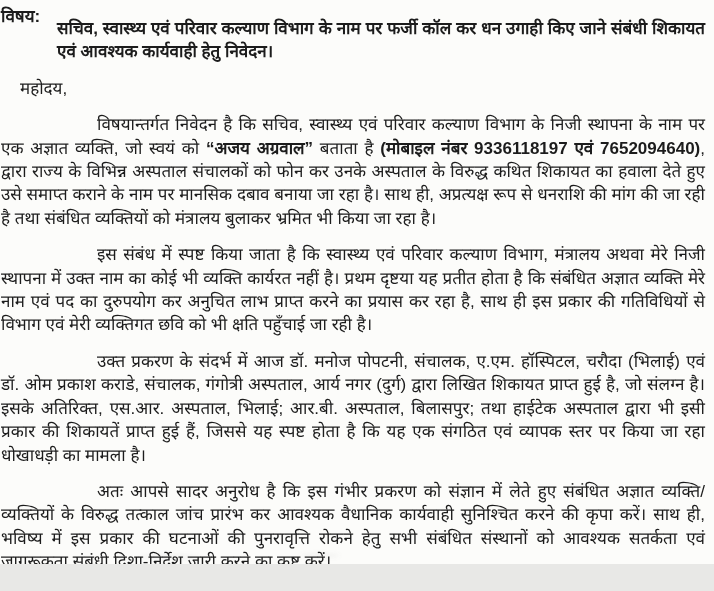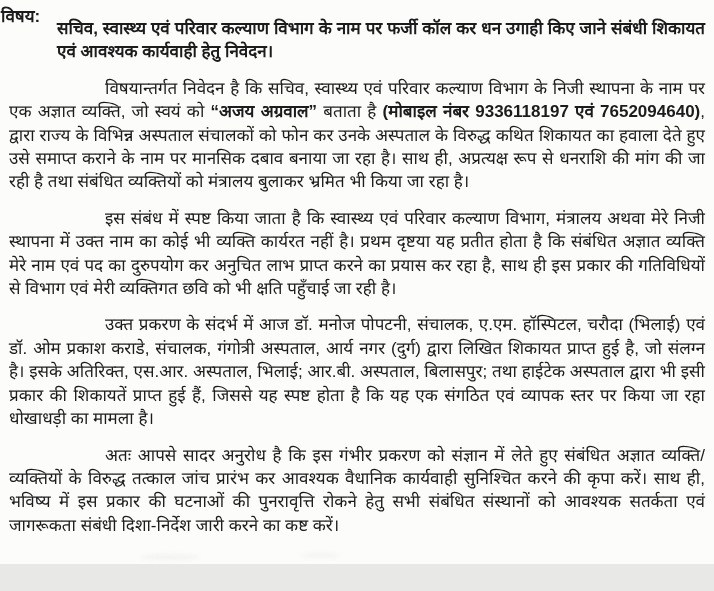--- a/index.html
+++ b/index.html
@@ -31,21 +31,21 @@
   }
   .subject-text {
     flex: 1;
     text-align: justify;
     margin-top: 12px;
   }
   .salutation {
     margin: 13px 0 0 19px;
   }
   .para {
-    margin: 13px 0 0 8px;
+    margin: 13px 0 0 0;
     text-align: justify;
     text-indent: 96px;
   }
   .b { font-weight: 700; }
   .smudge {
     position: absolute;
     background: rgba(70,70,70,0.05);
     filter: blur(2px);
     border-radius: 50%;
     pointer-events: none;
@@ -56,20 +56,21 @@
 </head>
 <body>
 
 <div class="page">
 
   <div class="subject-row">
     <div class="subject-label">विषय:</div>
     <div class="subject-text">सचिव, स्वास्थ्य एवं परिवार कल्याण विभाग के नाम पर फर्जी कॉल कर धन उगाही किए जाने संबंधी शिकायत एवं आवश्यक कार्यवाही हेतु निवेदन।</div>
   </div>
 
+  <div class="salutation">महोदय,</div>
 
   <p class="para"><span>विषयान्तर्गत निवेदन है कि सचिव, स्वास्थ्य एवं परिवार कल्याण विभाग के निजी स्थापना के नाम पर एक अज्ञात व्यक्ति, जो स्वयं को </span><span class="b">“अजय अग्रवाल”</span><span> बताता है </span><span class="b">(मोबाइल नंबर 9336118197 एवं 7652094640)</span><span>, द्वारा राज्य के विभिन्न अस्पताल संचालकों को फोन कर उनके अस्पताल के विरुद्ध कथित शिकायत का हवाला देते हुए उसे समाप्त कराने के नाम पर मानसिक दबाव बनाया जा रहा है। साथ ही, अप्रत्यक्ष रूप से धनराशि की मांग की जा रही है तथा संबंधित व्यक्तियों को मंत्रालय बुलाकर भ्रमित भी किया जा रहा है।</span></p>
 
   <p class="para"><span>इस संबंध में स्पष्ट किया जाता है कि स्वास्थ्य एवं परिवार कल्याण विभाग, मंत्रालय अथवा मेरे निजी स्थापना में उक्त नाम का कोई भी व्यक्ति कार्यरत नहीं है। प्रथम दृष्टया यह प्रतीत होता है कि संबंधित अज्ञात व्यक्ति मेरे नाम एवं पद का दुरुपयोग कर अनुचित लाभ प्राप्त करने का प्रयास कर रहा है, साथ ही इस प्रकार की गतिविधियों से विभाग एवं मेरी व्यक्तिगत छवि को भी क्षति पहुँचाई जा रही है।</span></p>
 
   <p class="para"><span>उक्त प्रकरण के संदर्भ में आज डॉ. मनोज पोपटनी, संचालक, ए.एम. हॉस्पिटल, चरौदा (भिलाई) एवं डॉ. ओम प्रकाश कराडे, संचालक, गंगोत्री अस्पताल, आर्य नगर (दुर्ग) द्वारा लिखित शिकायत प्राप्त हुई है, जो संलग्न है। इसके अतिरिक्त, एस.आर. अस्पताल, भिलाई; आर.बी. अस्पताल, बिलासपुर; तथा हाईटेक अस्पताल द्वारा भी इसी प्रकार की शिकायतें प्राप्त हुई हैं, जिससे यह स्पष्ट होता है कि यह एक संगठित एवं व्यापक स्तर पर किया जा रहा धोखाधड़ी का मामला है।</span></p>
 
   <p class="para"><span>अतः आपसे सादर अनुरोध है कि इस गंभीर प्रकरण को संज्ञान में लेते हुए संबंधित अज्ञात व्यक्ति/व्यक्तियों के विरुद्ध तत्काल जांच प्रारंभ कर आवश्यक वैधानिक कार्यवाही सुनिश्चित करने की कृपा करें। साथ ही, भविष्य में इस प्रकार की घटनाओं की पुनरावृत्ति रोकने हेतु सभी संबंधित संस्थानों को आवश्यक सतर्कता एवं जागरूकता संबंधी दिशा-निर्देश जारी करने का कष्ट करें।</span></p>
 
   <div class="smudge smudge-1"></div>

